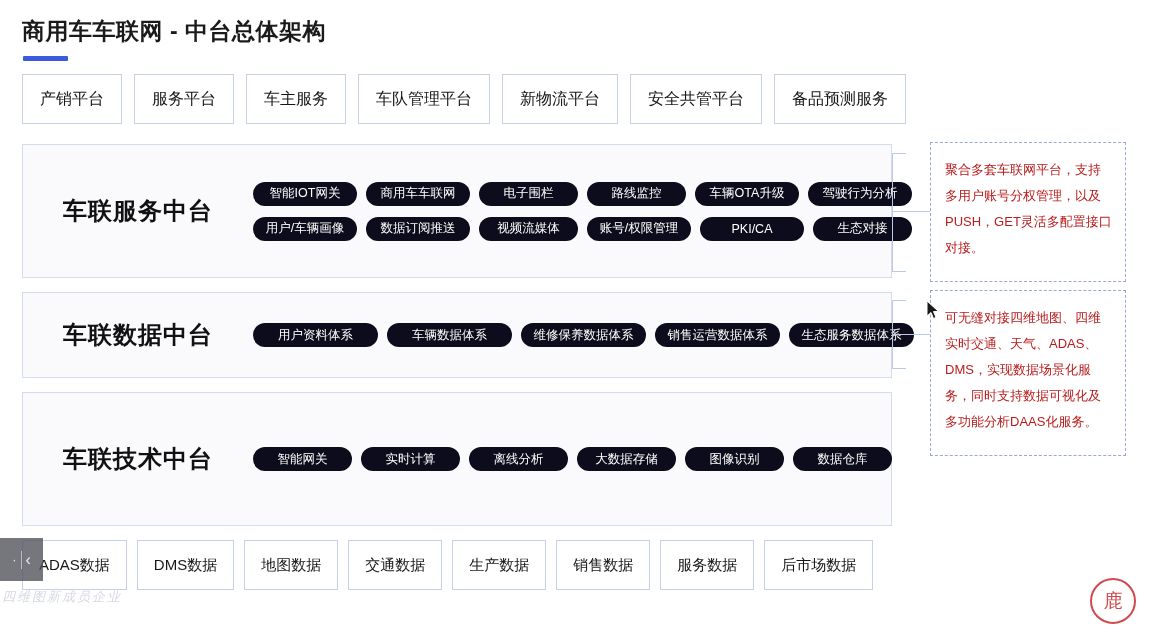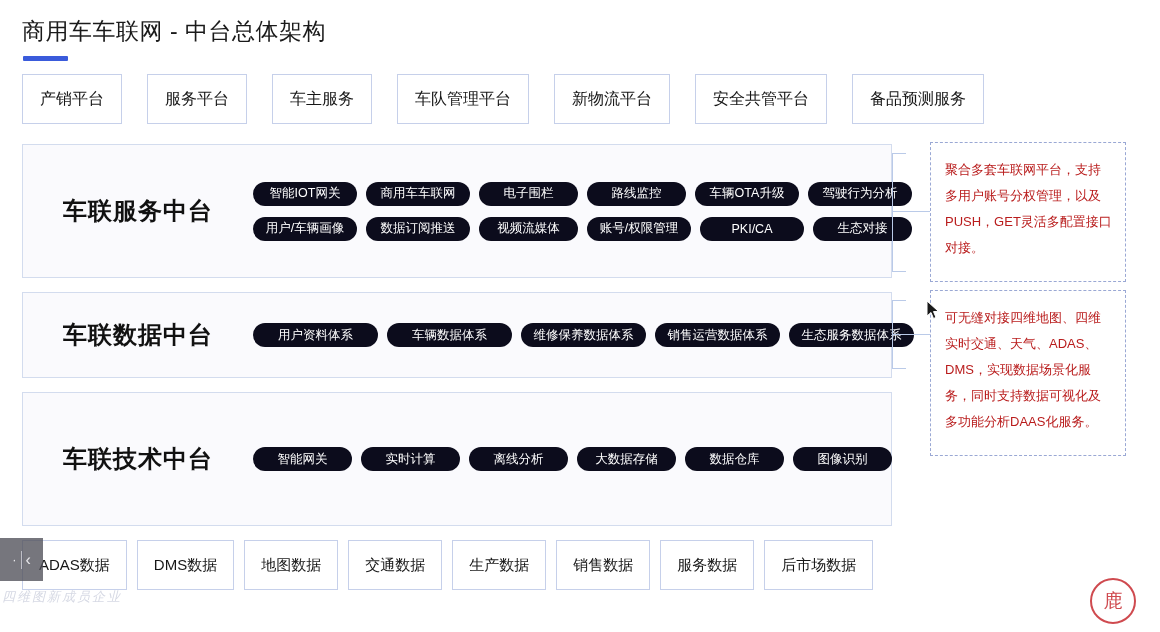--- a/index.html
+++ b/index.html
@@ -7,32 +7,32 @@
     width: 1160px; height: 632px;
     background: #ffffff;
     font-family: "Liberation Sans", "DejaVu Sans", sans-serif;
     overflow: hidden;
   }
   #root { position: relative; width: 1160px; height: 632px; background:#fff; }
 
   
   .page-title {
     position: absolute; left: 22px; top: 16px;
-    font-size: 23px; font-weight: 400; color: #1a1a1a;
+    font-size: 23px; font-weight: 700; color: #1a1a1a;
     letter-spacing: 0.5px; white-space: nowrap;
   }
   .title-underline {
     position: absolute; left: 23px; top: 56px;
     width: 45px; height: 5px; background: #3a5bdb; border-radius: 1px;
   }
 
   
   .platform-row {
     position: absolute; left: 22px; top: 74px;
-    display: flex; gap: 25px; align-items: stretch;
+    display: flex; gap: 12px; align-items: stretch;
   }
   .platform-box {
     border: 1px solid #c6d0ea; background:#fff;
     height: 50px; display:flex; align-items:center; justify-content:center;
     padding: 0 17px; font-size: 16px; color:#161616; white-space: nowrap;
   }
 
   
   .panel {
     position: absolute; left: 22px;
@@ -161,22 +161,22 @@
       </div>
     </div>
   <div class="panel" id="panel-tech">
       <div class="panel-title">车联技术中台</div>
       <div class="panel-pills">
         <div class="pill-row">
           <div class="pill w1">智能网关</div>
           <div class="pill w1">实时计算</div>
           <div class="pill w1">离线分析</div>
           <div class="pill w1">大数据存储</div>
+          <div class="pill w1">图像识别</div>
           <div class="pill w1">数据仓库</div>
-          <div class="pill w1">图像识别</div>
         </div>
       </div>
     </div>
 
   <div>
     <div class="conn-line-h" style="left:892px; top:211px; width:38px;"></div>
     <div class="conn-line-v" style="left:892px; top:153px; height:118px;"></div>
     <div class="conn-line-h" style="left:892px; top:153px; width:14px;"></div>
     <div class="conn-line-h" style="left:892px; top:271px; width:14px;"></div>
   </div>

